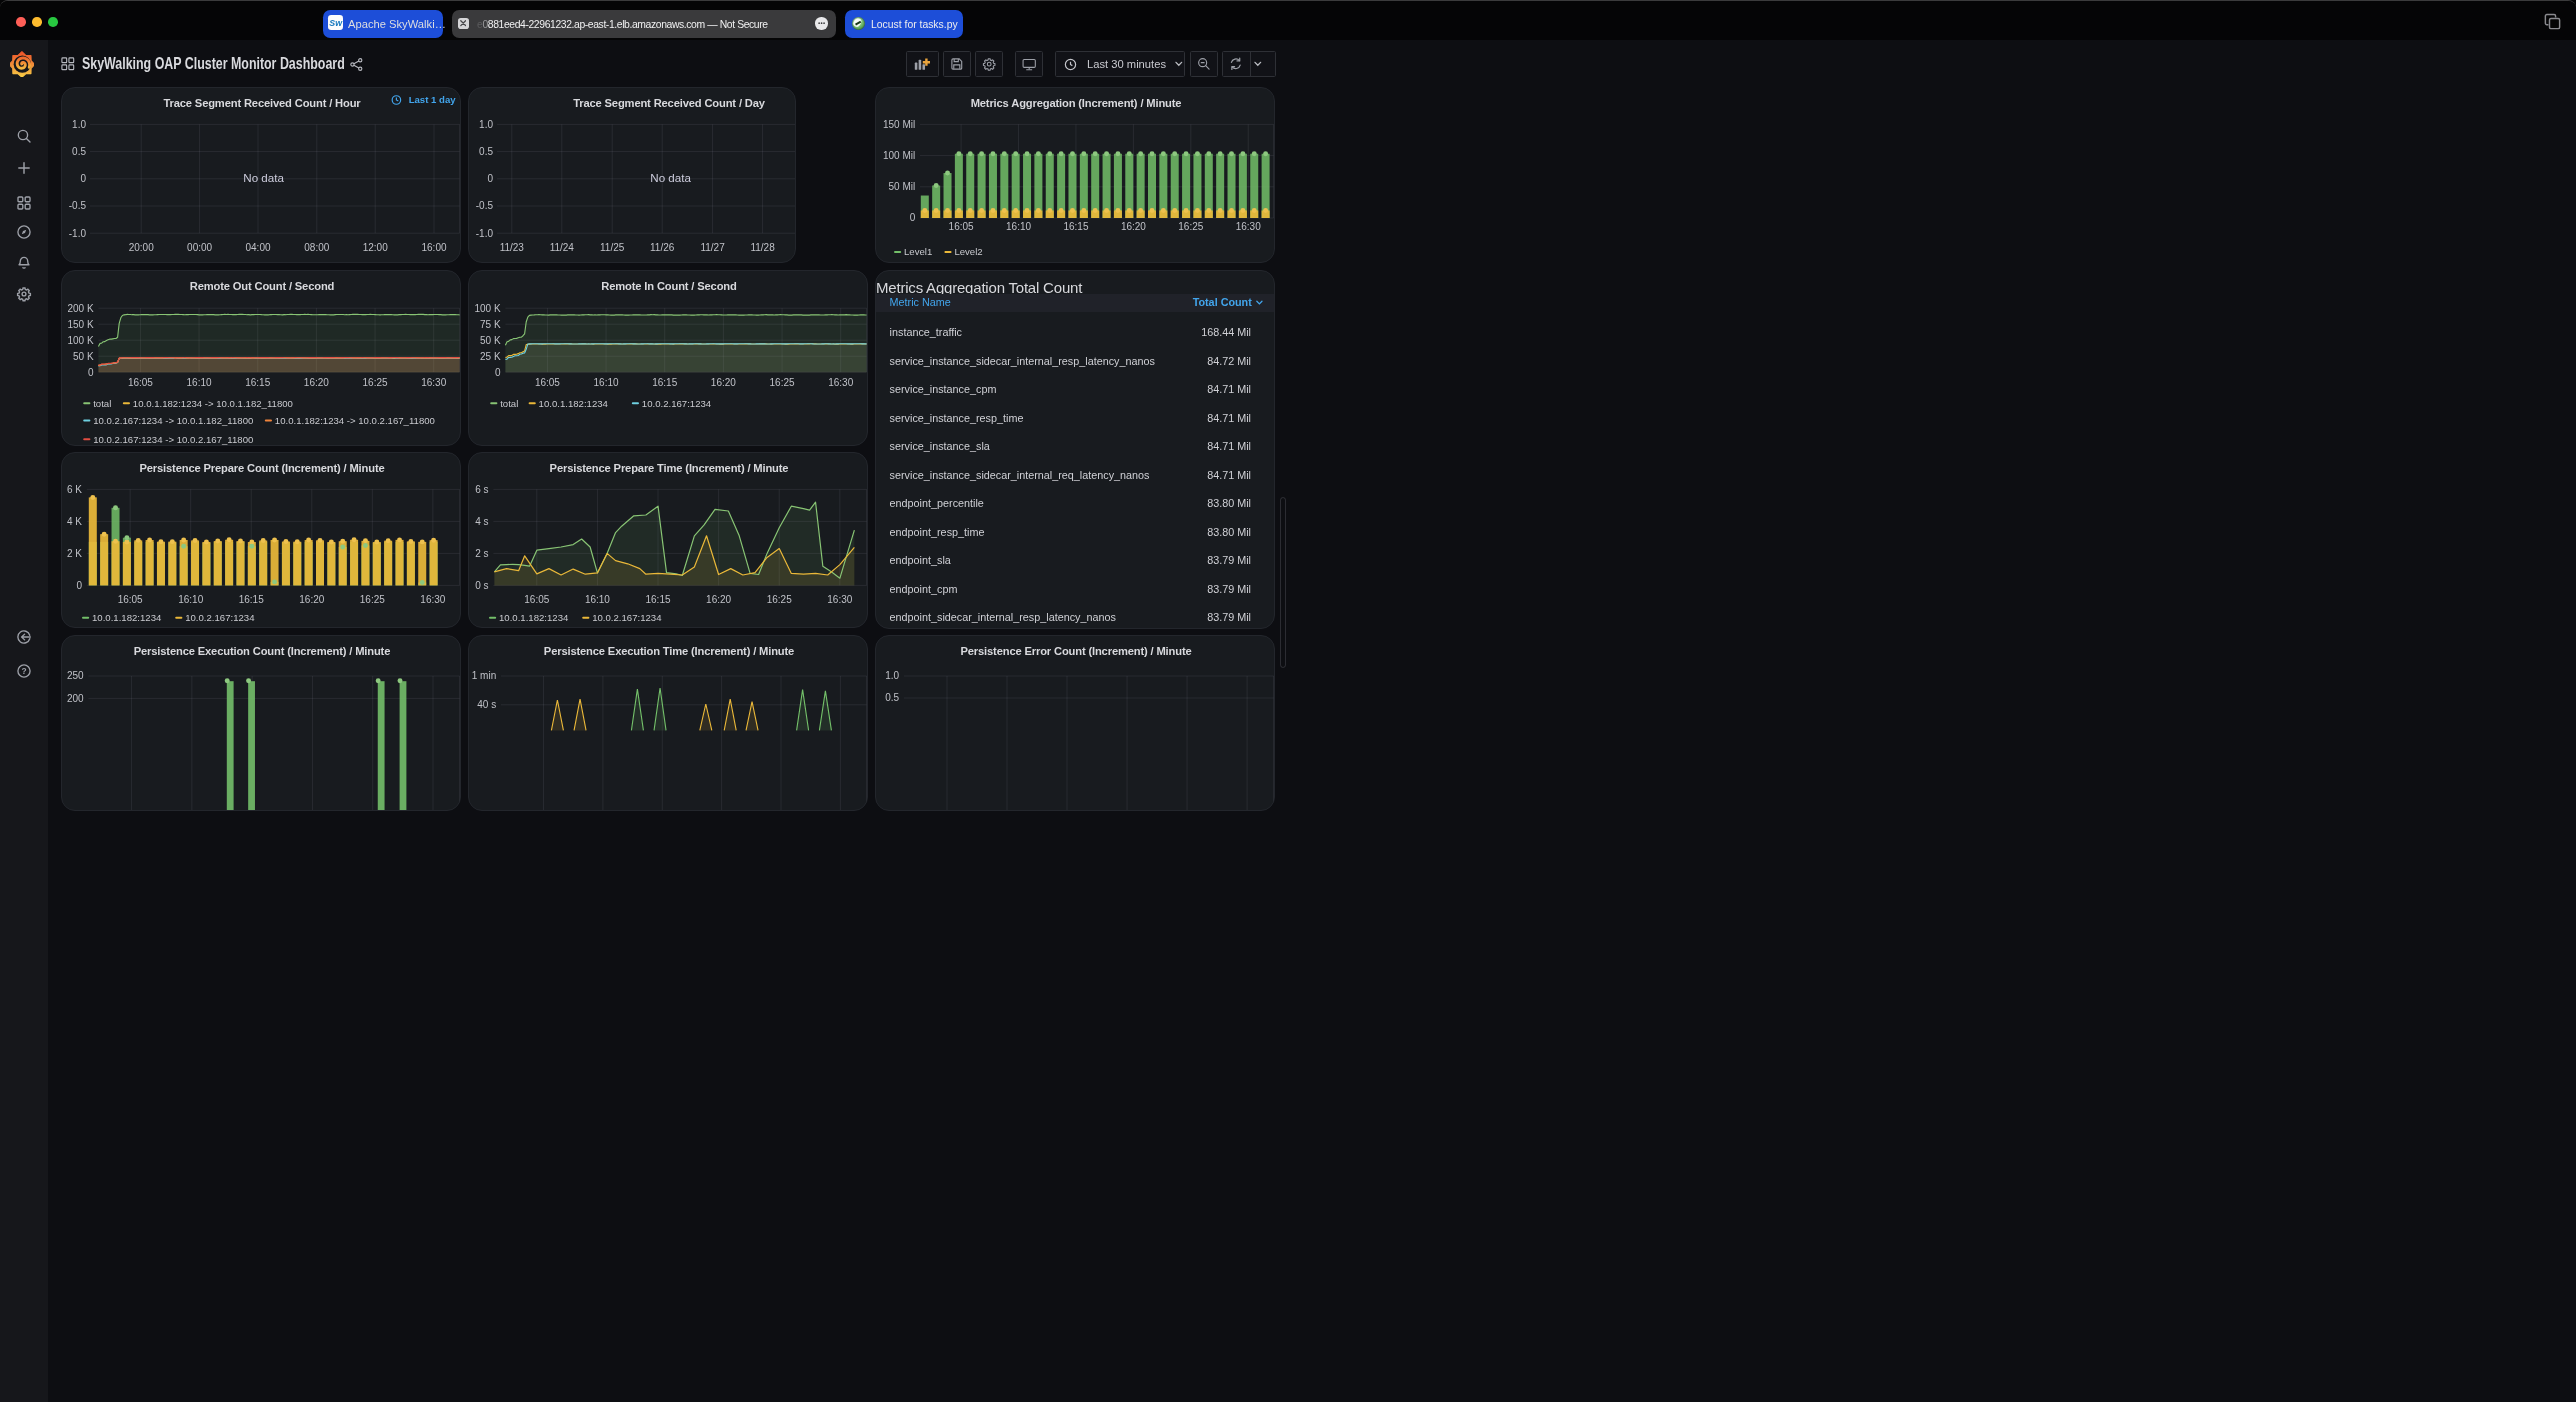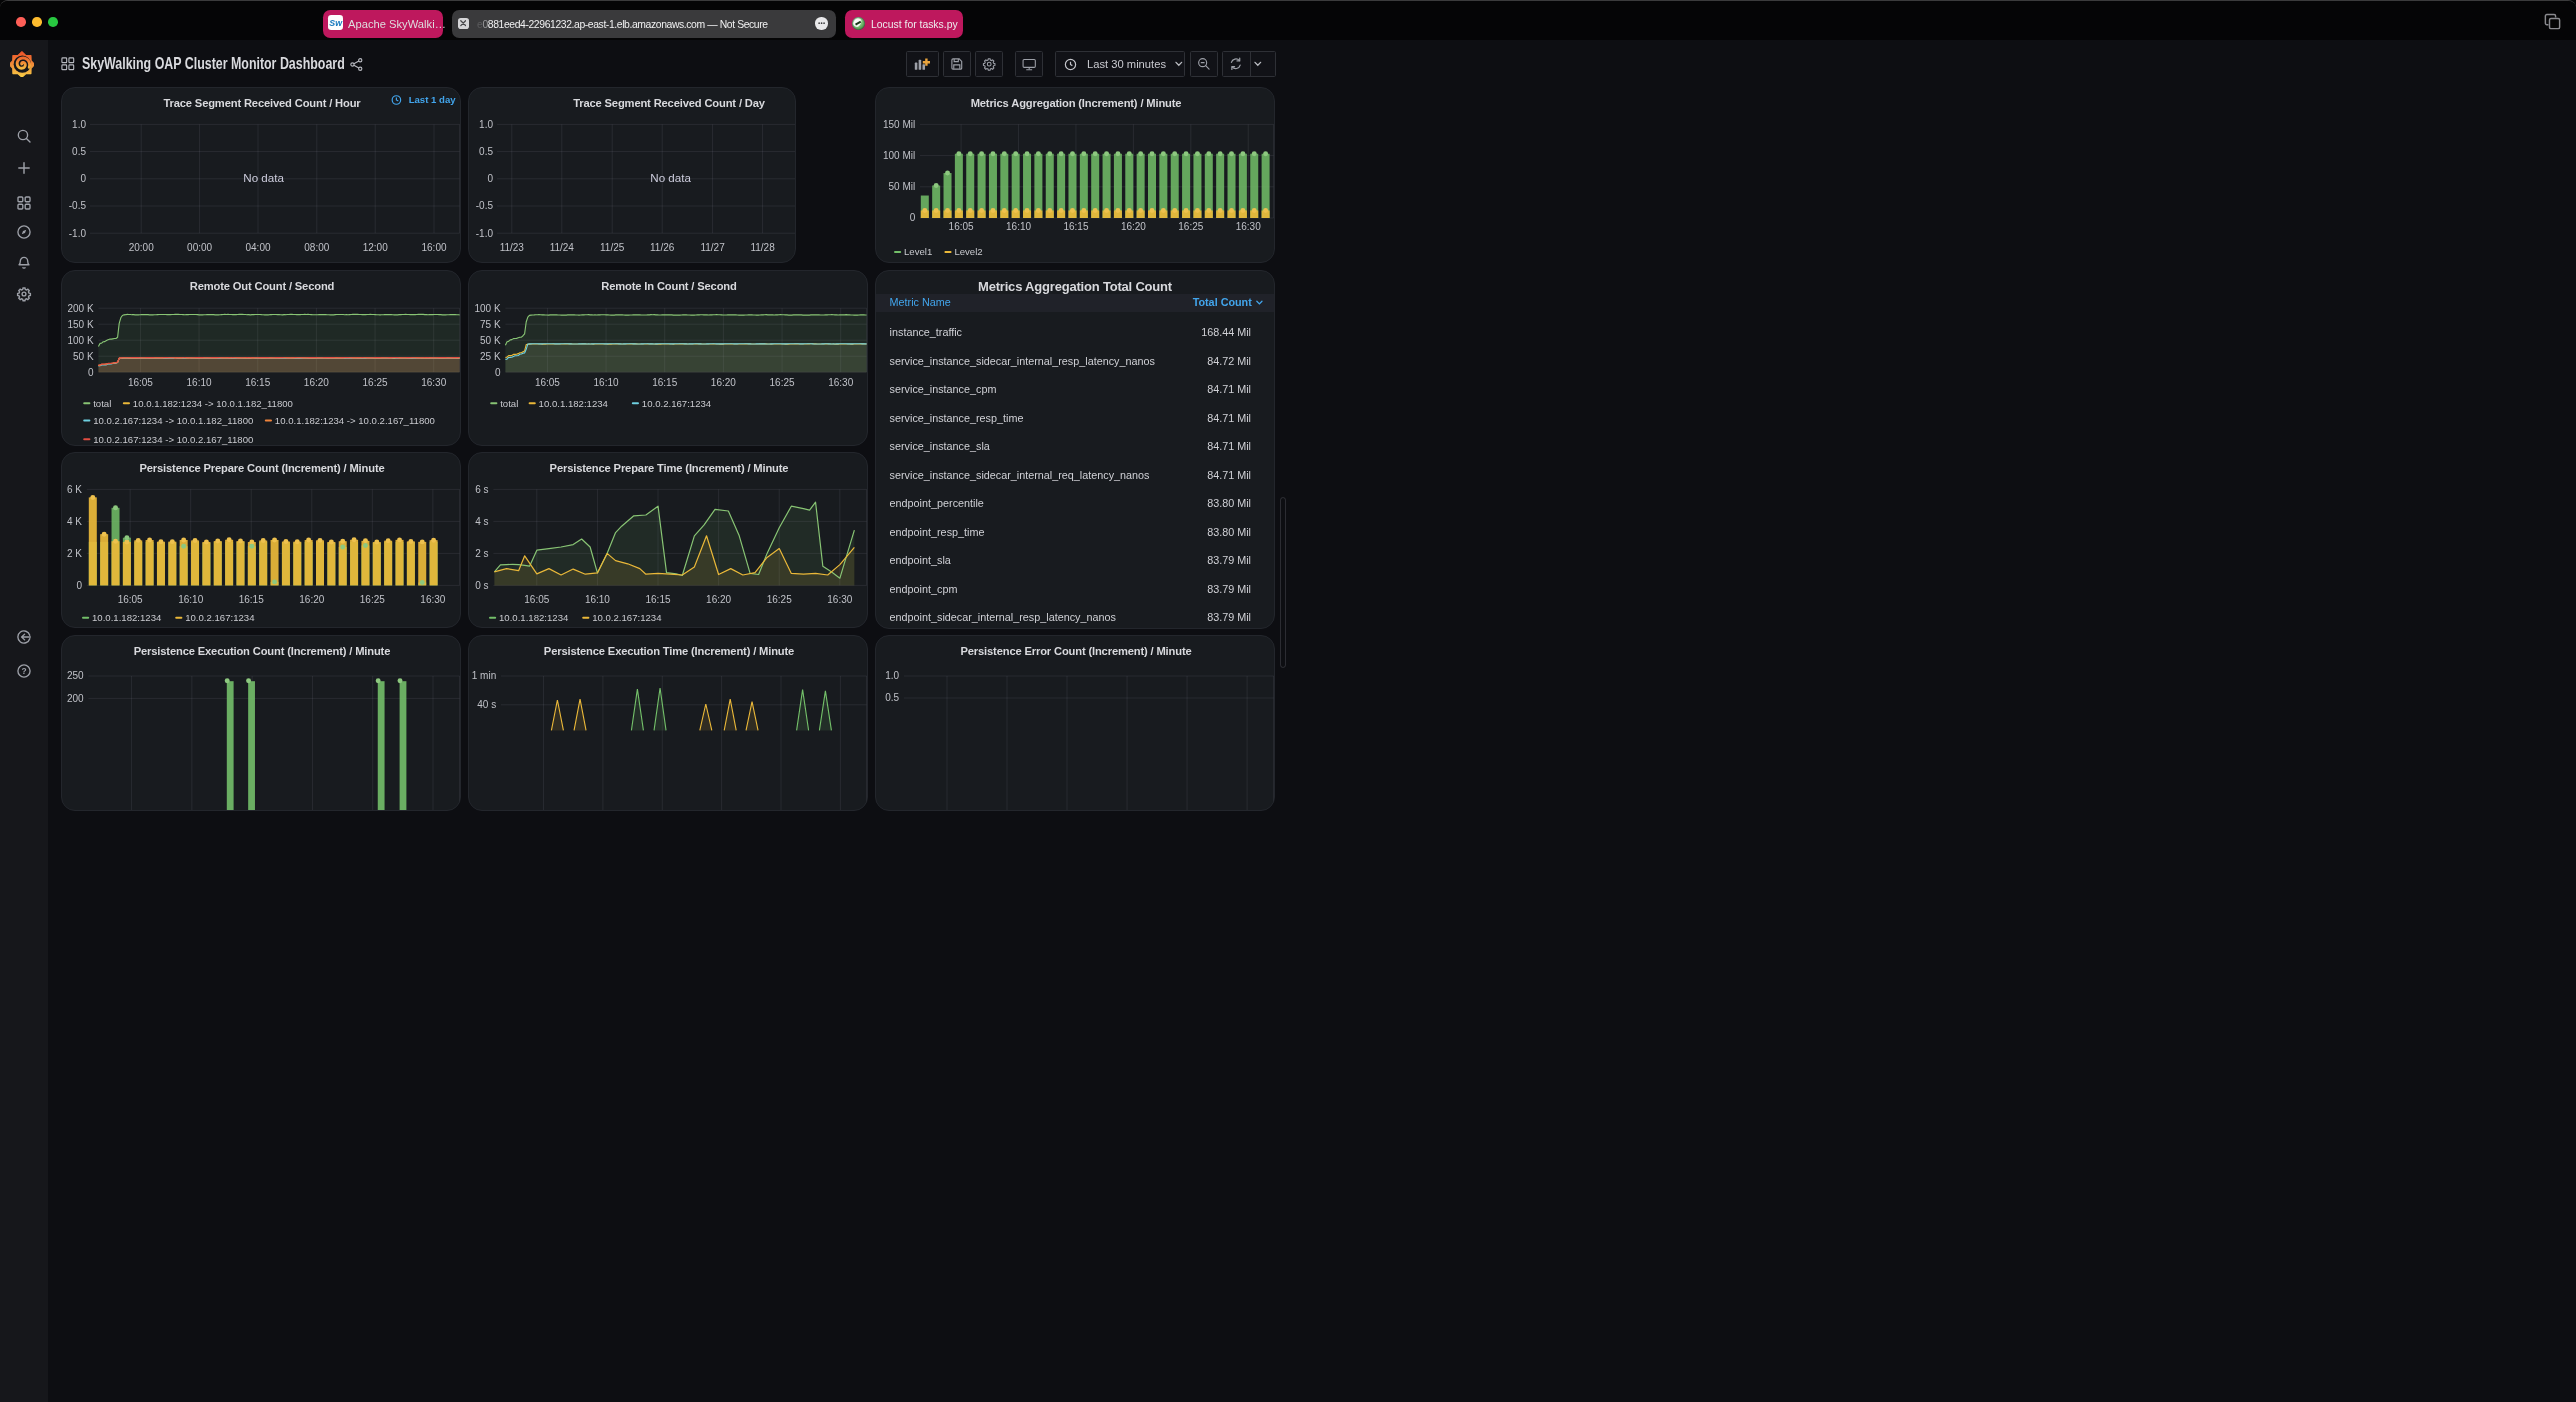--- a/index.html
+++ b/index.html
@@ -1,25 +1,25 @@
 <!DOCTYPE html>
 <html style="font-size:13px"><head><meta charset="utf-8">
 <style>
 * { margin:0; padding:0; box-sizing:border-box; }
 html,body { width:1288px; height:701px; overflow:hidden; background:#050506; font-family:"Liberation Sans",sans-serif; }
 #win { position:absolute; inset:0; border-radius:8px 8px 0 0; border-top:0.8px solid rgba(255,255,255,0.22); background:#050506; overflow:hidden; }
 #macbar { position:absolute; left:0; top:0; right:0; height:39px; background:#050506; }
 .tl { position:absolute; top:16px; width:9.6px; height:9.6px; border-radius:50%; }
-.tab { position:absolute; top:8.8px; height:28px; border-radius:7.2px; background:#be185d; }
+.tab { position:absolute; top:8.8px; height:28px; border-radius:7.2px; background:#1d4ed8; }
 .tabtxt { position:absolute; top:50%; transform:translateY(-50%); font-size:11.2px; white-space:nowrap; }
 #appbg { position:absolute; left:0; top:39px; right:0; bottom:0; background:#0d0e12; }
 #sidebar { position:absolute; left:0; top:39px; width:48px; bottom:0; background:#16171b; }
 .panel { position:absolute; background:#181b1f; border:0.8px solid #23262c; border-radius:14px; overflow:hidden; }
 .tbtn { position:absolute; top:50px; height:26px; border:0.8px solid #2e3036; border-radius:1.6px; background:#111217; display:flex; align-items:center; justify-content:center; }
-.ptitle { position:absolute; top:8px; left:0; right:0; text-align:center; font-size:13px; font-weight:700; color:#d8d9dd; letter-spacing:-0.2px; }
+.ptitle { position:absolute; top:8px; left:0; right:0; text-align:left; font-size:15px; font-weight:400; color:#d8d9dd; letter-spacing:-0.2px; }
 .thead { position:absolute; left:0; right:0; top:23px; height:17.6px; background:#202229; }
 .thl { position:absolute; left:13.6px; top:2.4px; font-size:10.8px; font-weight:500; color:#42a5ec; }
 .thr { position:absolute; right:10.4px; top:2.4px; font-size:10.8px; font-weight:700; color:#42a5ec; }
 .trow { position:absolute; left:0; right:0; height:28.5px; }
 .tn { position:absolute; left:13.6px; top:8px; font-size:10.8px; color:#d0d1d6; }
 .tv { position:absolute; right:23px; top:8px; font-size:10.8px; color:#d0d1d6; }
 text { font-family:"Liberation Sans",sans-serif; }
 </style></head>
 <body>
 <div id="win">

